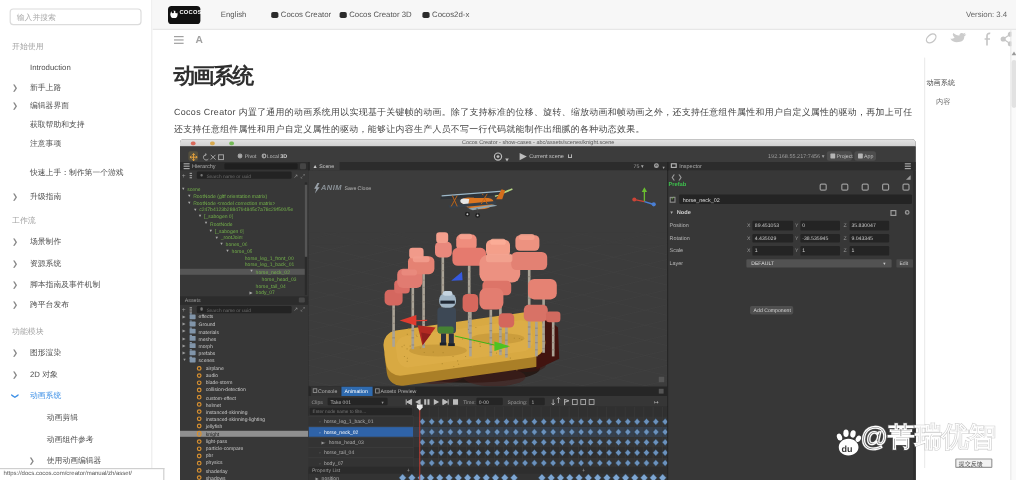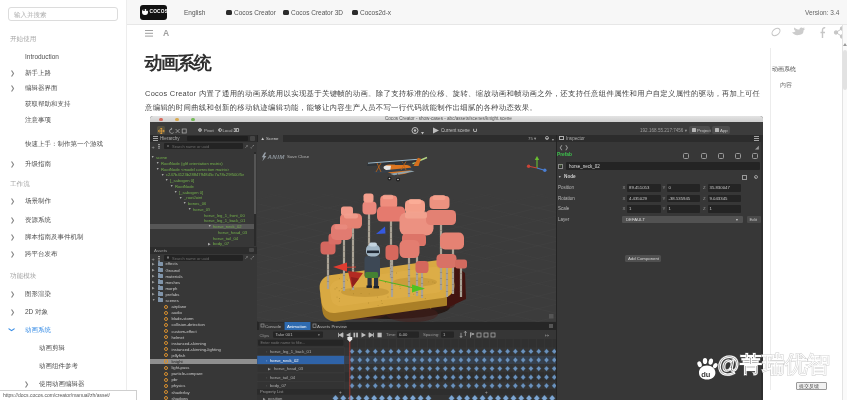--- a/index.html
+++ b/index.html
@@ -61,21 +61,21 @@
 <path d="M29 9 C26 9.5 23 8.5 22 6 C24 6.5 25 6 25.5 5 C24 4 23.5 2.5 24.5 1.5 C26 3 27.5 3.6 29.5 3.5 C29.5 2 31 1 32.5 2 C33.5 1.8 34 1.5 34.5 1.2 C34.3 2 34 2.6 33.5 3 C34.2 3 34.8 2.8 35.3 2.6 C34.8 3.4 34.2 4 33.5 4.4 C33.8 7 32 8.6 29 9Z" fill="#cccccc" stroke="none"></path>
 <path d="M52.5 12 L52.5 6.5 L50.5 6.5 M52.5 6.5 L55 6.5 M52.5 6.5 L52.5 4 C52.5 2.5 53.5 1.5 55.2 1.8" stroke-width="1.4"></path>
 <circle cx="72" cy="2.5" r="1.6" fill="#c8c8c8"></circle>
       <circle cx="72" cy="10.5" r="1.6" fill="#c8c8c8"></circle>
       <circle cx="66" cy="6.5" r="1.6" fill="#c8c8c8"></circle>
 <path d="M66 6.5 L72 2.5 M66 6.5 L72 10.5" stroke-width="1"></path>
 </g>
   </svg>
 <div class="abs" style="left:144.5px;top:50.5px;font-size:18px;font-weight:bold;color:#2f2f2f;letter-spacing:-1.6px">动画系统</div>
 <div class="abs" style="left:145px;top:89px;font-size:7.4px;letter-spacing:0.3px;color:#454545;white-space:nowrap">Cocos Creator 内置了通用的动画系统用以实现基于关键帧的动画。除了支持标准的位移、旋转、缩放动画和帧动画之外，还支持任意组件属性和用户自定义属性的驱动，再加上可任</div>
-<div class="abs" style="left:145px;top:103px;font-size:7.4px;letter-spacing:0.3px;color:#454545;white-space:nowrap">意编辑的时间曲线和创新的移动轨迹编辑功能，能够让内容生产人员不写一行代码就能制作出细腻的各种动态效果。</div>
+<div class="abs" style="left:145px;top:103px;font-size:7.4px;letter-spacing:0.3px;color:#454545;white-space:nowrap">还支持任意组件属性和用户自定义属性的驱动，能够让内容生产人员不写一行代码就能制作出细腻的各种动态效果。</div>
 <div class="abs" style="left:770px;top:48px;width:1px;height:342px;background:#ececec"></div>
 <div class="abs" style="left:772px;top:64.5px;font-size:6px;color:#4a4a4a">动画系统</div>
 <div class="abs" style="left:780px;top:80.5px;font-size:6px;color:#707070">内容</div>
 <div class="abs" style="left:841.5px;top:25px;width:1px;height:375px;background:#e3e3e3"></div>
 <div class="abs" style="left:842.5px;top:25px;width:4.5px;height:375px;background:#fafafa"></div>
 <div class="abs" style="left:843px;top:43px;width:0;height:0;border-left:2.2px solid transparent;border-right:2.2px solid transparent;border-bottom:3.5px solid #9a9a9a"></div>
 <div class="abs" style="left:843px;top:50px;width:3.5px;height:40px;background:#e2e2e2;border-radius:2px"></div>
 <div class="abs" style="left:149.5px;top:115.5px;width:613px;height:284.5px;background:#383838;border-radius:3px 3px 0 0;overflow:hidden"></div>
 <div class="abs" style="left:149.5px;top:115.5px;width:613px;height:6.5px;background:linear-gradient(#e3e3e3,#cfcfcf);border-radius:3px 3px 0 0"></div>
 <div class="abs" style="left:159.25px;top:117.5px;width:3.5px;height:3.5px;border-radius:50%;background:#d96a5c"></div>

